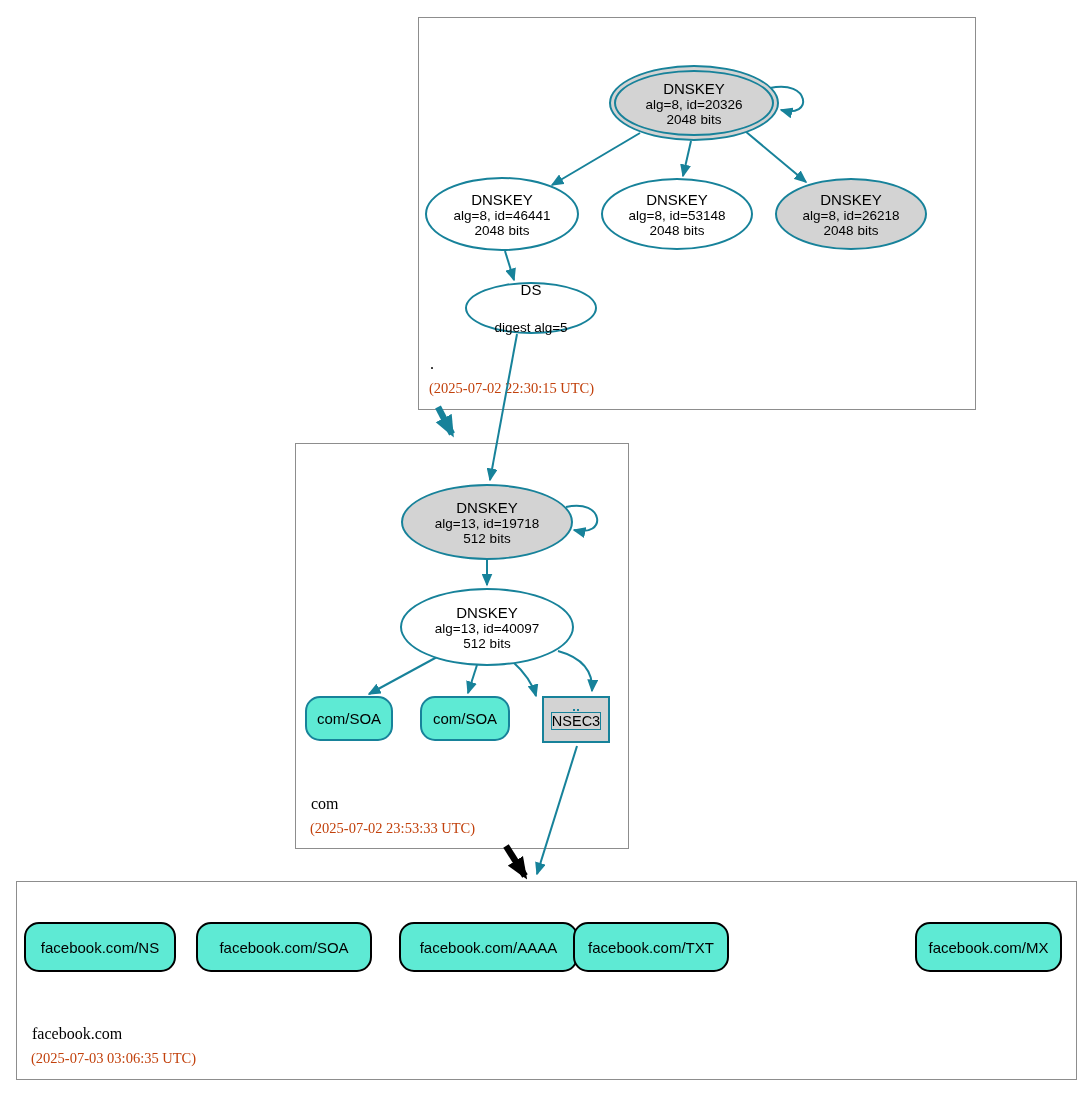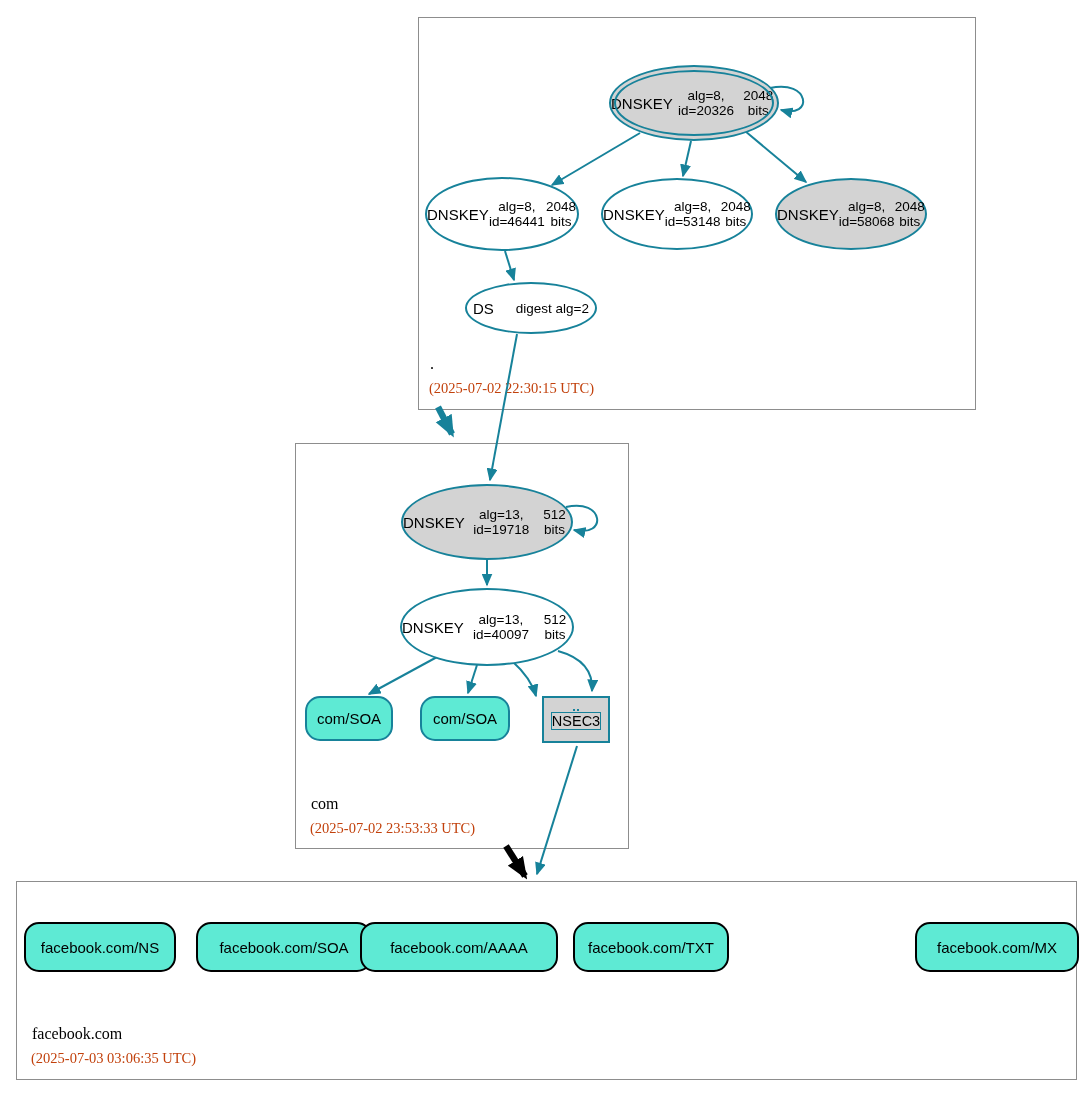--- a/index.html
+++ b/index.html
@@ -13,21 +13,21 @@
           font-family:"Liberation Sans",sans-serif;overflow:hidden;}
   .zone-box{position:absolute;border:1.5px solid var(--zone-border-gray);background:transparent;z-index:1;}
   .zone-name{position:absolute;font-family:"Liberation Serif",serif;font-size:16px;color:#000;z-index:2;}
   .zone-ts{position:absolute;font-family:"Liberation Serif",serif;font-size:14.5px;color:#c2410c;z-index:2;}
   svg.edges{position:absolute;left:0;top:0;z-index:3;}
   .edge{stroke:var(--secure-teal);stroke-width:2;fill:none;}
   .edge-thick{stroke:var(--secure-teal);stroke-width:6.5;fill:none;}
   .edge-thick-black{stroke:var(--insecure-black);stroke-width:6.5;fill:none;}
   .mkt{fill:var(--secure-teal);}
   .mkb{fill:var(--insecure-black);}
-  .node{position:absolute;z-index:4;display:flex;flex-direction:row;align-items:center;justify-content:center;
+  .node{position:absolute;z-index:4;display:flex;flex-direction:column;align-items:center;justify-content:center;
         text-align:center;box-sizing:border-box;}
   .ellipse{border:2px solid var(--secure-teal);border-radius:50%;background:#fff;}
   .ellipse.gray{background:var(--node-fill-gray);}
   .ellipse.double::after{content:"";position:absolute;inset:3px;border:2px solid var(--secure-teal);border-radius:50%;pointer-events:none;}
   .node-title{font-size:15px;color:#000;line-height:17px;}
   .node-sub{font-family:Liberation Sans, sans-serif;font-size:13.5px;color:#000;line-height:15px;}
   .rrset{border:2px solid var(--secure-teal);border-radius:15px;background:#5eead4;font-size:15px;color:#000;}
   .rrset.black{border-color:var(--insecure-black);}
   .nsec3{border:2.5px solid var(--secure-teal);background:var(--node-fill-gray);padding:14px;display:flex;
          flex-direction:column;gap:1px;}
@@ -95,26 +95,26 @@
     <div class="node-sub">alg=8, id=46441</div>
     <div class="node-sub">2048 bits</div>
   </div>
   <div class="node ellipse" style="left:601px;top:178px;width:152px;height:72px;">
     <div class="node-title">DNSKEY</div>
     <div class="node-sub">alg=8, id=53148</div>
     <div class="node-sub">2048 bits</div>
   </div>
   <div class="node ellipse gray" style="left:775px;top:178px;width:152px;height:72px;">
     <div class="node-title">DNSKEY</div>
-    <div class="node-sub">alg=8, id=58068</div>
+    <div class="node-sub">alg=8, id=26218</div>
     <div class="node-sub">2048 bits</div>
   </div>
   <div class="node ellipse" style="left:465px;top:282px;width:132px;height:52px;gap:22px;">
     <div class="node-title">DS</div>
-    <div class="node-sub">digest alg=2</div>
+    <div class="node-sub">digest alg=5</div>
   </div>
 
   <div class="node ellipse gray" style="left:401px;top:484px;width:172px;height:76px;">
     <div class="node-title">DNSKEY</div>
     <div class="node-sub">alg=13, id=19718</div>
     <div class="node-sub">512 bits</div>
   </div>
   <div class="node ellipse" style="left:400px;top:588px;width:174px;height:78px;">
     <div class="node-title">DNSKEY</div>
     <div class="node-sub">alg=13, id=40097</div>
@@ -133,23 +133,23 @@
     </div>
     <div class="nsec3-label">NSEC3</div>
   </div>
 
   <div class="node rrset black" style="left:24px;top:922px;width:152px;height:50px;">
     <span>facebook.com/NS</span>
   </div>
   <div class="node rrset black" style="left:196px;top:922px;width:176px;height:50px;">
     <span>facebook.com/SOA</span>
   </div>
-  <div class="node rrset black" style="left:360px;top:922px;width:198px;height:50px;">
+  <div class="node rrset black" style="left:399px;top:922px;width:179px;height:50px;">
     <span>facebook.com/AAAA</span>
   </div>
   <div class="node rrset black" style="left:573px;top:922px;width:156px;height:50px;">
     <span>facebook.com/TXT</span>
   </div>
-  <div class="node rrset black" style="left:915px;top:922px;width:164px;height:50px;">
+  <div class="node rrset black" style="left:915px;top:922px;width:147px;height:50px;">
     <span>facebook.com/MX</span>
   </div>
 
 </div>
 
 </body></html>

